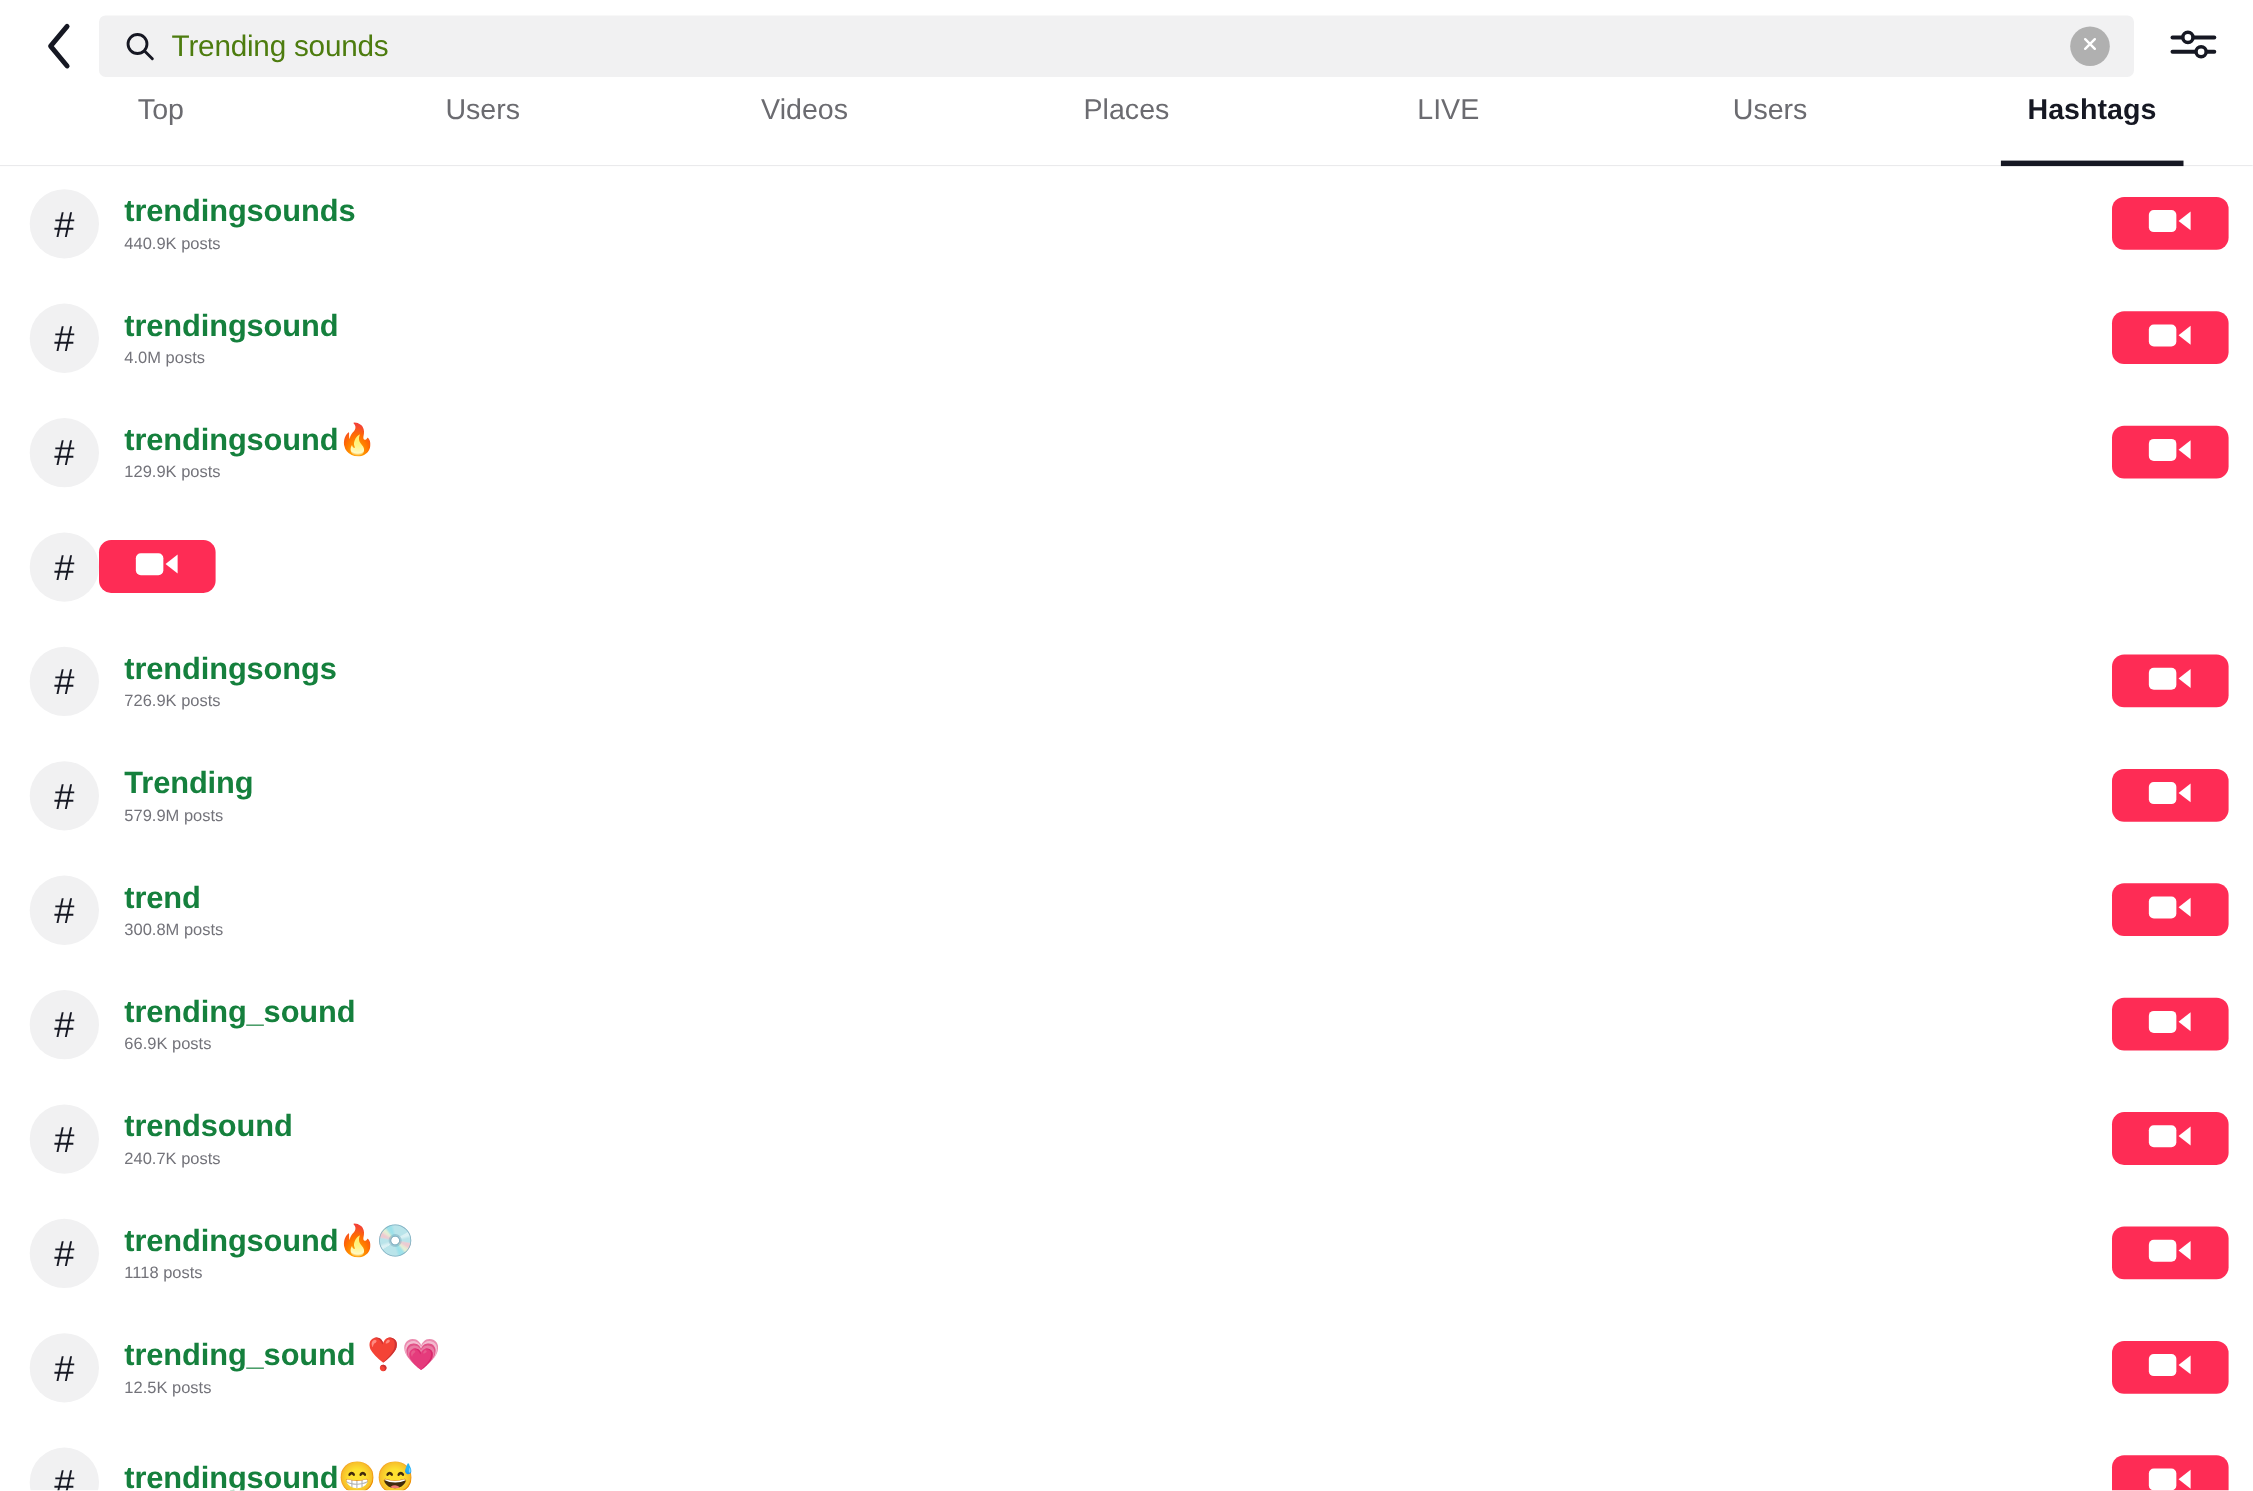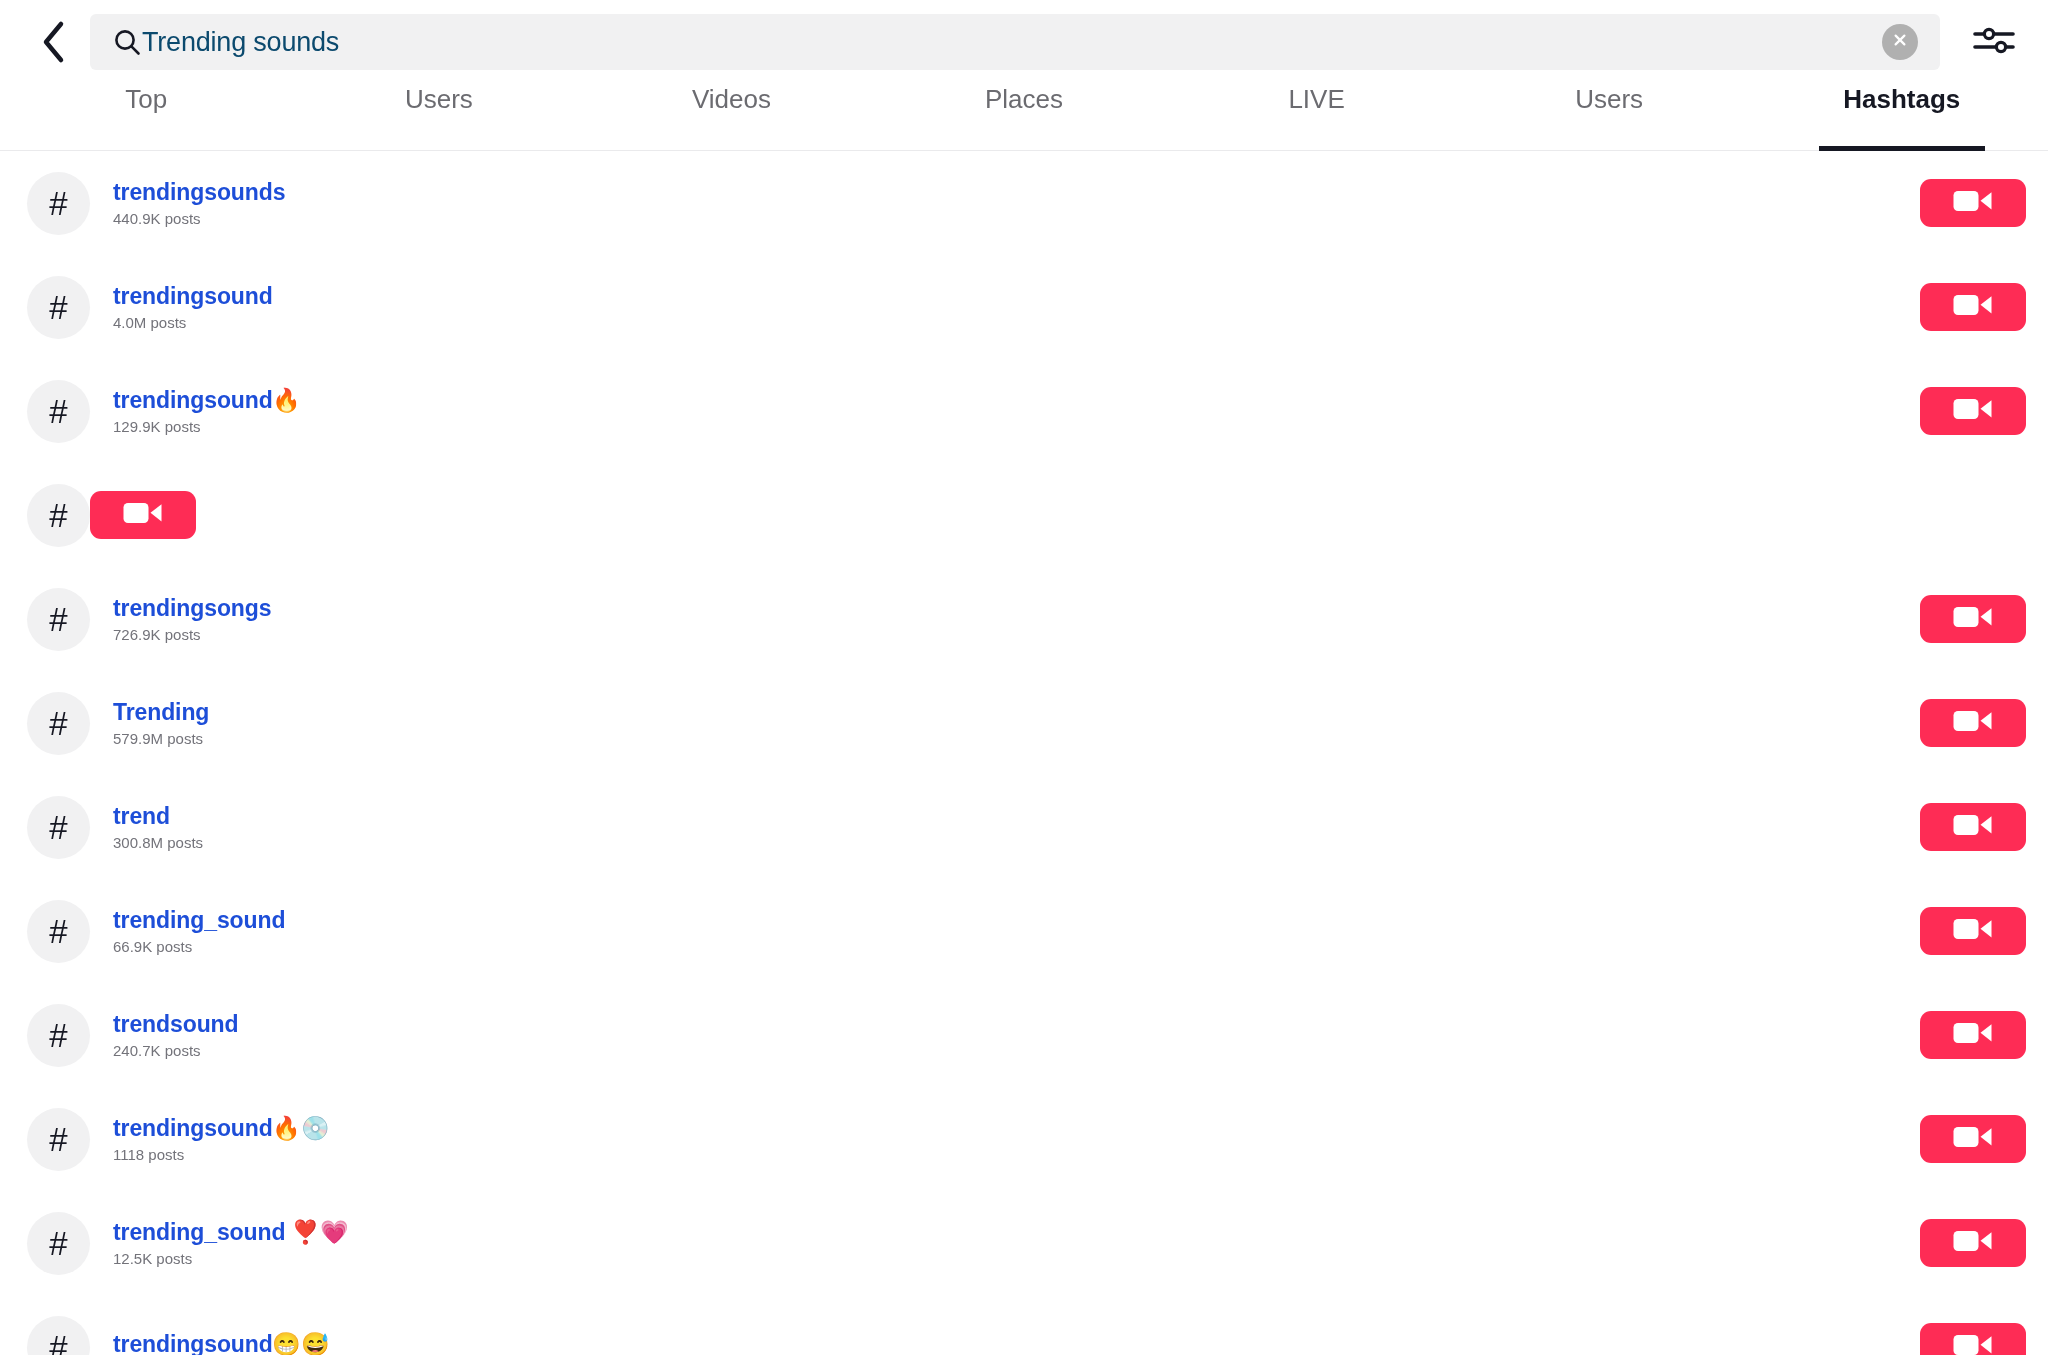--- a/index.html
+++ b/index.html
@@ -34,23 +34,23 @@
     margin-left:8px;
     margin-right:28px;
     background:#F1F1F2;
     border-radius:6px;
     display:flex;
     align-items:center;
     padding:0 70px 0 22px;
   }
   .search-icon { flex:0 0 auto; width:30px; height:30px; display:flex; align-items:center; justify-content:center; }
   .search-value {
-    margin-left:0;
+    margin-left:14px;
     font-size:27px;
-    color:#0c4a6e;
+    color:#4d7c0f;
     letter-spacing:-0.2px;
     white-space:nowrap;
     overflow:hidden;
   }
   .clear-btn {
     position:absolute;
     right:22px; top:50%;
     transform:translateY(-50%);
     width:36px; height:36px;
     border-radius:50%;
@@ -139,23 +139,23 @@
   .rowtext {
     flex:1 1 auto;
     margin-left:23px;
     min-width:0;
     display:flex;
     flex-direction:column;
     justify-content:center;
     gap:5px;
   }
   .rowtitle {
-    font-size:23px;
+    font-size:28px;
     font-weight:bold;
-    color:#1d4ed8;
+    color:#15803d;
     letter-spacing:-0.1px;
     white-space:nowrap;
     line-height:1.15;
   }
   .rowsub {
     font-size:15px;
     color:#73737a;
     white-space:nowrap;
     line-height:1.15;
   }

